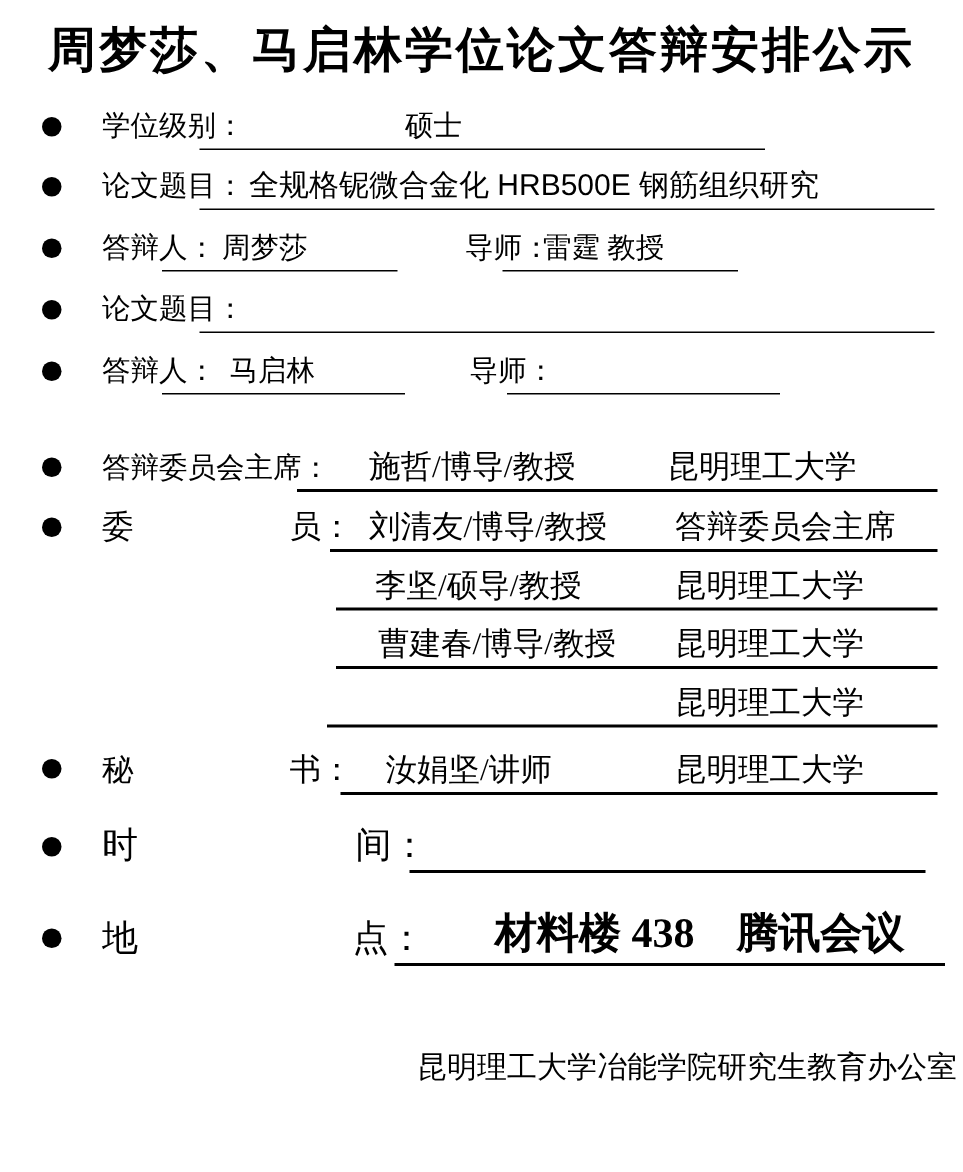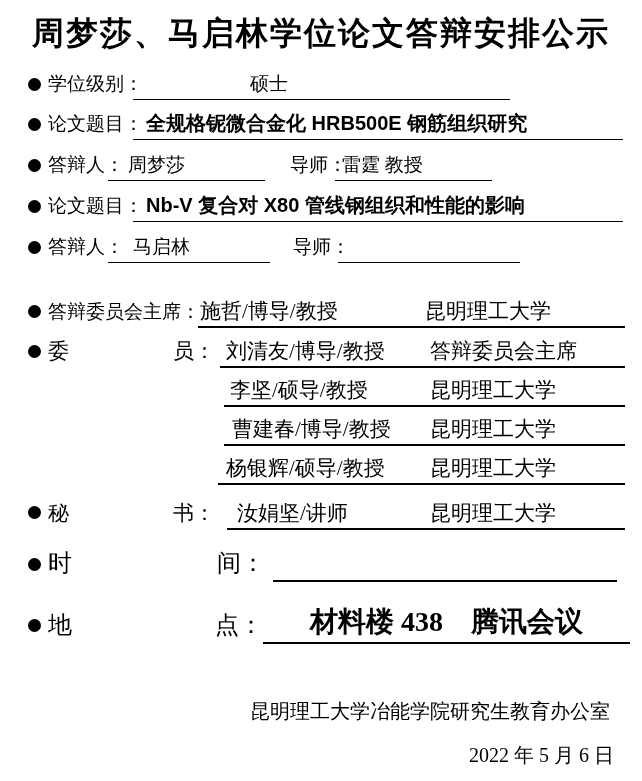--- a/index.html
+++ b/index.html
@@ -8,25 +8,25 @@
     color:#000; overflow:hidden;
     font-family:"Liberation Serif","DejaVu Serif",serif;
   }
   .title {
     position:absolute; top:12px; left:0; width:642px;
     text-align:center; font-size:32px; font-weight:700; letter-spacing:2px;
     font-family:"Liberation Sans","DejaVu Sans",sans-serif;
   }
   .row { position:absolute; left:0; width:642px; }
   .bullet { position:absolute; width:13px; height:13px; border-radius:50%; background:#000; left:28px; }
-  .lbl, .val, .aff, .spread { position:absolute; bottom:3px; white-space:nowrap; }
+  .lbl, .val, .aff, .spread { position:absolute; bottom:3px; white-space:nowrap;margin-left:20px; }
   .ul { position:absolute; bottom:0; height:100%; border-bottom:2px solid #000; }
   .ul-thin { border-bottom-width:1.5px; }
   .kai { font-family:"Liberation Serif","DejaVu Serif",serif; }
-  .hei { font-family:"Liberation Sans","DejaVu Sans",sans-serif; font-weight:700; }
+  .hei { font-family:"Liberation Sans","DejaVu Sans",sans-serif; font-weight:400; }
   .s1 { font-size:19px; }
   .s1v { font-size:20px; }
   .s2 { font-size:21px; }
   .s2l { font-size:19px; }
   .s3 { font-size:24px; }
   .timeval { font-size:23px; letter-spacing:1px; }
   .locval { font-size:28px; font-weight:700; }
   .spread { display:flex; justify-content:space-between; }
   .center { text-align:center; }
   .footer-line { position:absolute; text-align:right; font-size:20px; white-space:nowrap; }
@@ -59,37 +59,36 @@
     <span class="val kai s1" style="left:128px">周梦莎</span>
     <span class="lbl kai s1" style="left:290px">导师：</span>
     <span class="ul ul-thin" style="left:335px;width:157px"></span>
     <span class="val kai s1" style="left:342px">雷霆 教授</span>
   </div>
 
   <div class="row" style="top:192px;height:30px">
     <span class="bullet" style="top:8px"></span>
     <span class="lbl kai s1" style="left:48px">论文题目：</span>
     <span class="ul ul-thin" style="left:133px;width:490px"></span>
-    <span class="val hei s1v" style="left:146px">Nb-V 复合对 X80 管线钢组织和性能的影响</span>
   </div>
 
   <div class="row" style="top:233px;height:30px">
     <span class="bullet" style="top:8px"></span>
     <span class="lbl kai s1" style="left:48px">答辩人：</span>
     <span class="ul ul-thin" style="left:108px;width:162px"></span>
     <span class="val kai s1" style="left:133px">马启林</span>
     <span class="lbl kai s1" style="left:293px">导师：</span>
     <span class="ul ul-thin" style="left:338px;width:182px"></span>
   </div>
 
   <div class="row" style="top:296px;height:32px">
     <span class="bullet" style="top:9px"></span>
     <span class="lbl kai s2l" style="left:48px">答辩委员会主席：</span>
     <span class="ul" style="left:198px;width:427px"></span>
-    <span class="val kai s2" style="left:200px">施哲/博导/教授</span>
+    <span class="val kai s2" style="left:226px">施哲/博导/教授</span>
     <span class="aff kai s2" style="left:425px">昆明理工大学</span>
   </div>
 
   <div class="row" style="top:336px;height:32px">
     <span class="bullet" style="top:9px"></span>
     <span class="spread kai s2" style="left:48px;width:167px">
       <span>委</span>
       <span>员：</span>
     </span>
     <span class="ul" style="left:220px;width:405px"></span>
@@ -104,21 +103,20 @@
   </div>
 
   <div class="row" style="top:414px;height:32px">
     <span class="ul" style="left:224px;width:401px"></span>
     <span class="val kai s2" style="left:232px">曹建春/博导/教授</span>
     <span class="aff kai s2" style="left:430px">昆明理工大学</span>
   </div>
 
   <div class="row" style="top:453px;height:32px">
     <span class="ul" style="left:218px;width:407px"></span>
-    <span class="val kai s2" style="left:226px">杨银辉/硕导/教授</span>
     <span class="aff kai s2" style="left:430px">昆明理工大学</span>
   </div>
 
   <div class="row" style="top:496px;height:34px">
     <span class="bullet" style="top:10px"></span>
     <span class="spread kai s2" style="left:48px;width:167px">
       <span>秘</span>
       <span>书：</span>
     </span>
     <span class="ul" style="left:227px;width:398px"></span>
@@ -138,16 +136,15 @@
   <div class="row" style="top:606px;height:38px">
     <span class="bullet" style="top:13px"></span>
     <span class="spread kai s3" style="left:48px;width:215px">
       <span>地</span>
       <span>点：</span>
     </span>
     <span class="ul" style="left:263px;width:367px"></span>
     <span class="val kai locval center" style="left:263px;width:367px">材料楼 438　腾讯会议</span>
   </div>
 
-  <div class="footer-line kai" style="top:698px;right:32px">昆明理工大学冶能学院研究生教育办公室</div>
-  <div class="footer-line kai" style="top:742px;right:28px">2022 年 5 月 6 日</div>
+  <div class="footer-line kai" style="top:698px;right:4px">昆明理工大学冶能学院研究生教育办公室</div>
 
 </div>
 
 </body></html>

